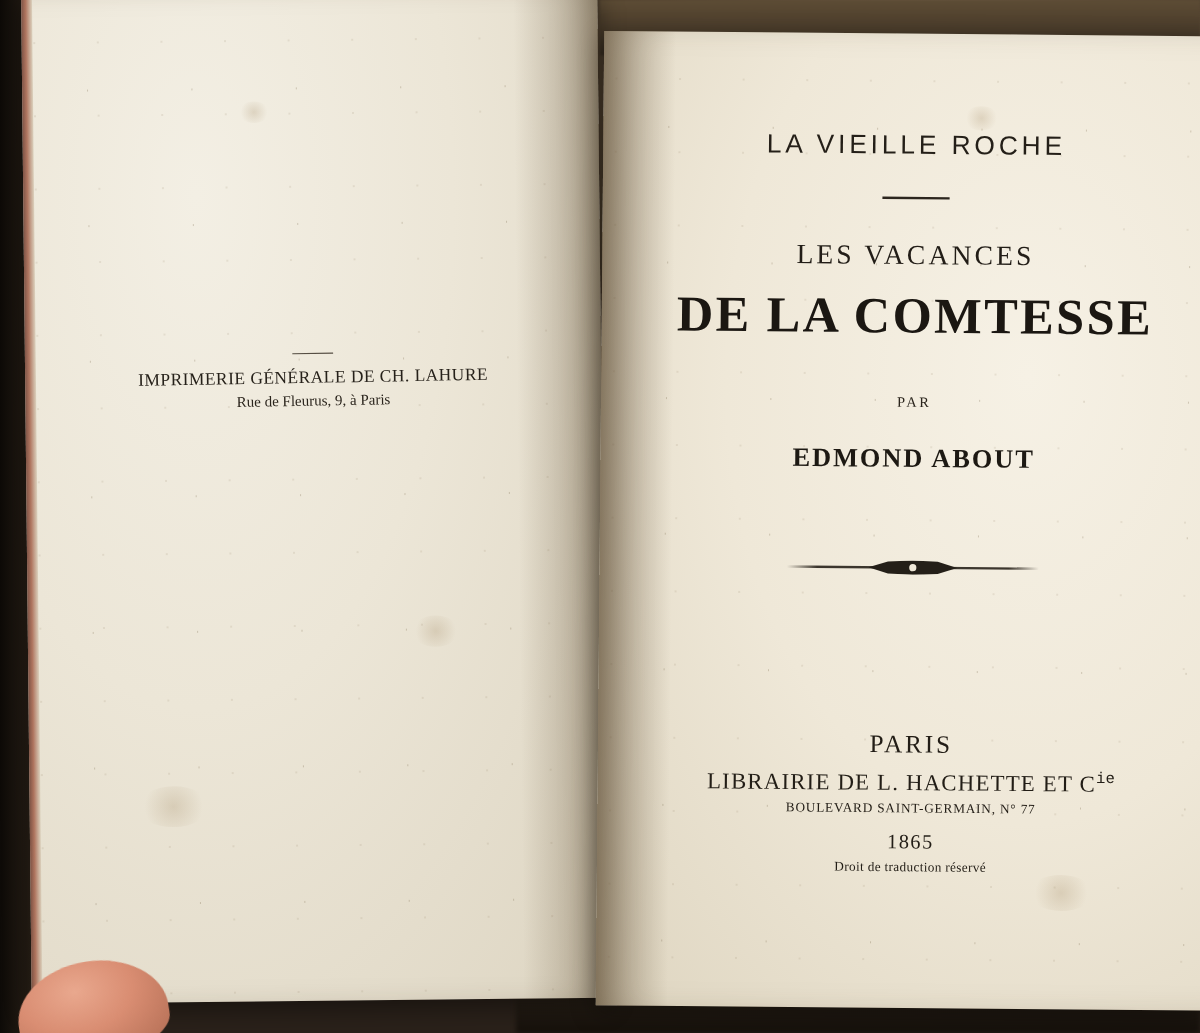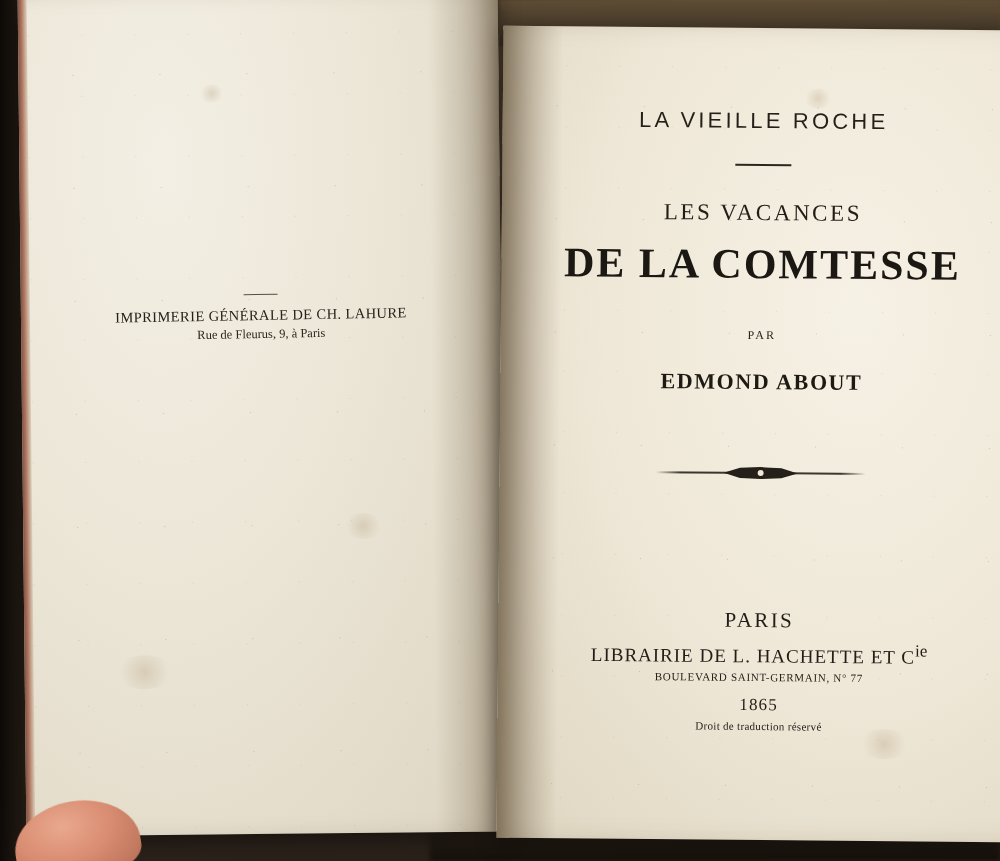--- a/index.html
+++ b/index.html
@@ -245,22 +245,23 @@
   .city {
     font-size: 21px;
     letter-spacing: 2.4px;
   }
   .publisher {
     margin-top: 7px;
     font-size: 19px;
     letter-spacing: 1px;
   }
   .publisher sup {
-    font-size: 17px;
+    font-size: 13px;
     letter-spacing: 0;
+    font-family: Liberation Mono, monospace;
   }
   .address {
     margin-top: 4px;
     font-size: 11px;
     letter-spacing: .7px;
   }
   .year {
     margin-top: 12px;
     font-size: 17px;
     letter-spacing: 1.2px;

